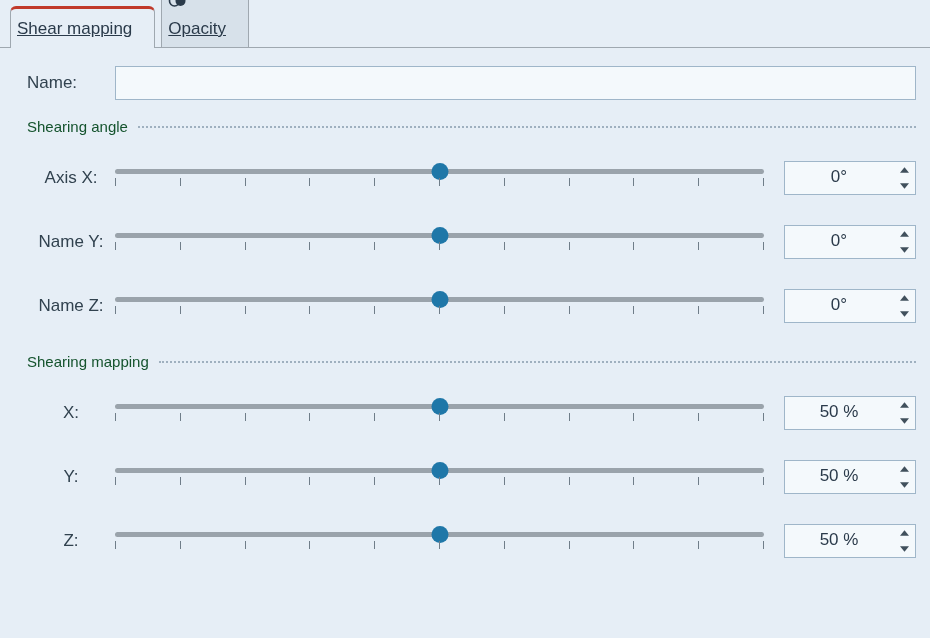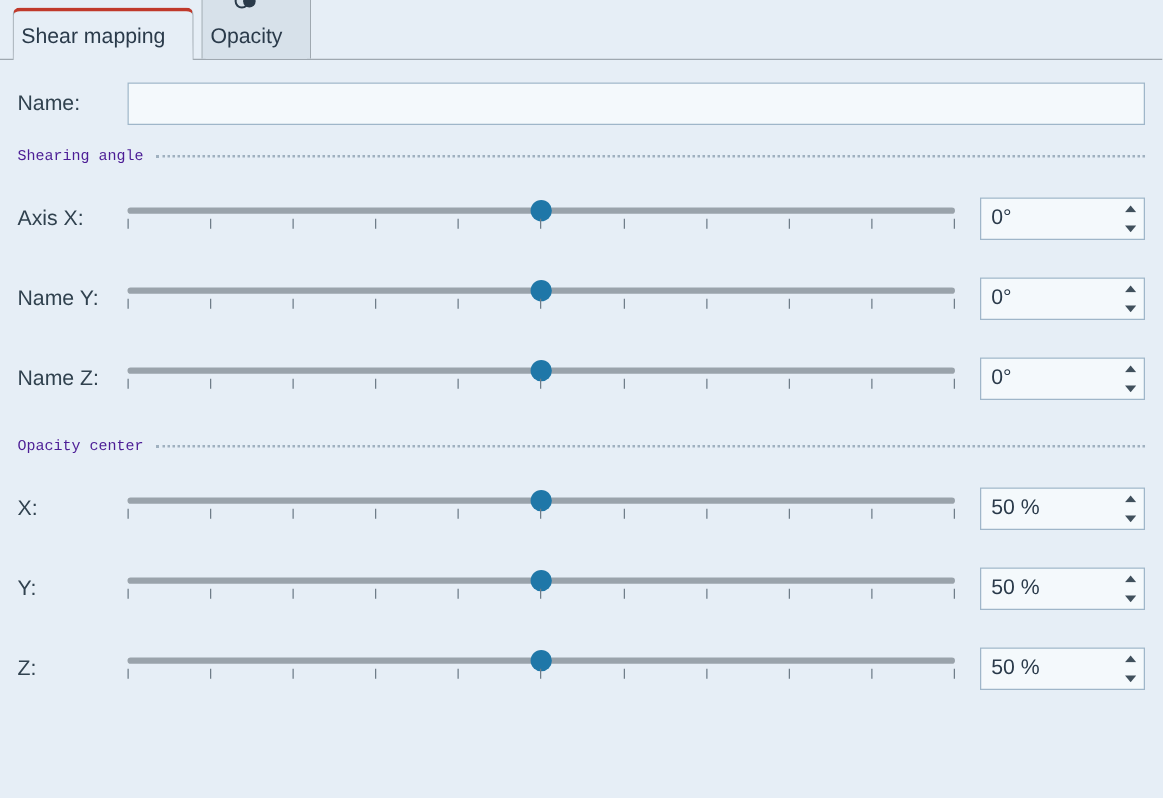--- a/index.html
+++ b/index.html
@@ -23,36 +23,36 @@
   }
   .tab {
     padding: 10px 22px 8px 6px;
     border: 1px solid #9fa8b0;
     border-bottom: none;
     border-top-left-radius: 6px;
     border-top-right-radius: 6px;
     margin-right: 6px;
     cursor: pointer;
     display: flex;
-    align-items: center;
     gap: 8px;
     position: relative;
+    text-decoration: underline;
   }
   .tab.active {
     background: #e6eef6;
     border-top: 3px solid #c0392b;
     margin-bottom: -1px;
     padding-bottom: 9px;
   }
   .tab.inactive {
     background: #d7e1ea;
     flex-direction: column;
   }
   .tab .icon { width: 20px; height: 20px; }
-  .panel { padding: 18px 14px 0 14px; }
+  .panel { padding: 18px 14px 0 27px; }
   .row {
     display: flex;
     align-items: center;
     margin-bottom: 14px;
   }
   .label { width: 88px; color: #31424f; }
   .name-input {
     flex: 1;
     height: 34px;
     border: 1px solid #9fb6c9;
@@ -60,34 +60,34 @@
     padding: 4px 8px;
     font-size: 16px;
   }
   .section-header {
     display: flex;
     align-items: center;
     margin: 18px 0 26px 0;
     gap: 10px;
   }
   .section-title {
-    color: #4c1d95;
-    font-size: 12px;
+    color: #14532d;
+    font-size: 15px;
     white-space: nowrap;
-    font-family: Liberation Mono, monospace;
   }
   .dotted {
     flex: 1;
     border-top: 2px dotted #9fb0bf;
     height: 0;
   }
   .slider-row {
     display: flex;
     align-items: center;
     margin-bottom: 30px;
+    text-align: center;
   }
   .slider-row .label { width: 88px; }
   .slider-wrap {
     flex: 1;
     position: relative;
     height: 30px;
     display: flex;
     align-items: center;
     margin-right: 20px;
   }
@@ -284,21 +284,21 @@
         <div class="arrow">
             <svg viewBox="0 0 10 6">
               <path d="M0 0 L5 6 L10 0 Z"></path>
             </svg>
           </div>
       </div>
     </div>
   </div>
 
   <div class="section-header">
-    <span class="section-title">Opacity center</span>
+    <span class="section-title">Shearing mapping</span>
     <span class="dotted"></span>
   </div>
 
   <div class="slider-row">
     <div class="label">X:</div>
     <div class="slider-wrap">
       <div class="track"></div>
       <div class="thumb"></div>
       <div class="ticks">
           <span class="tick"></span>

